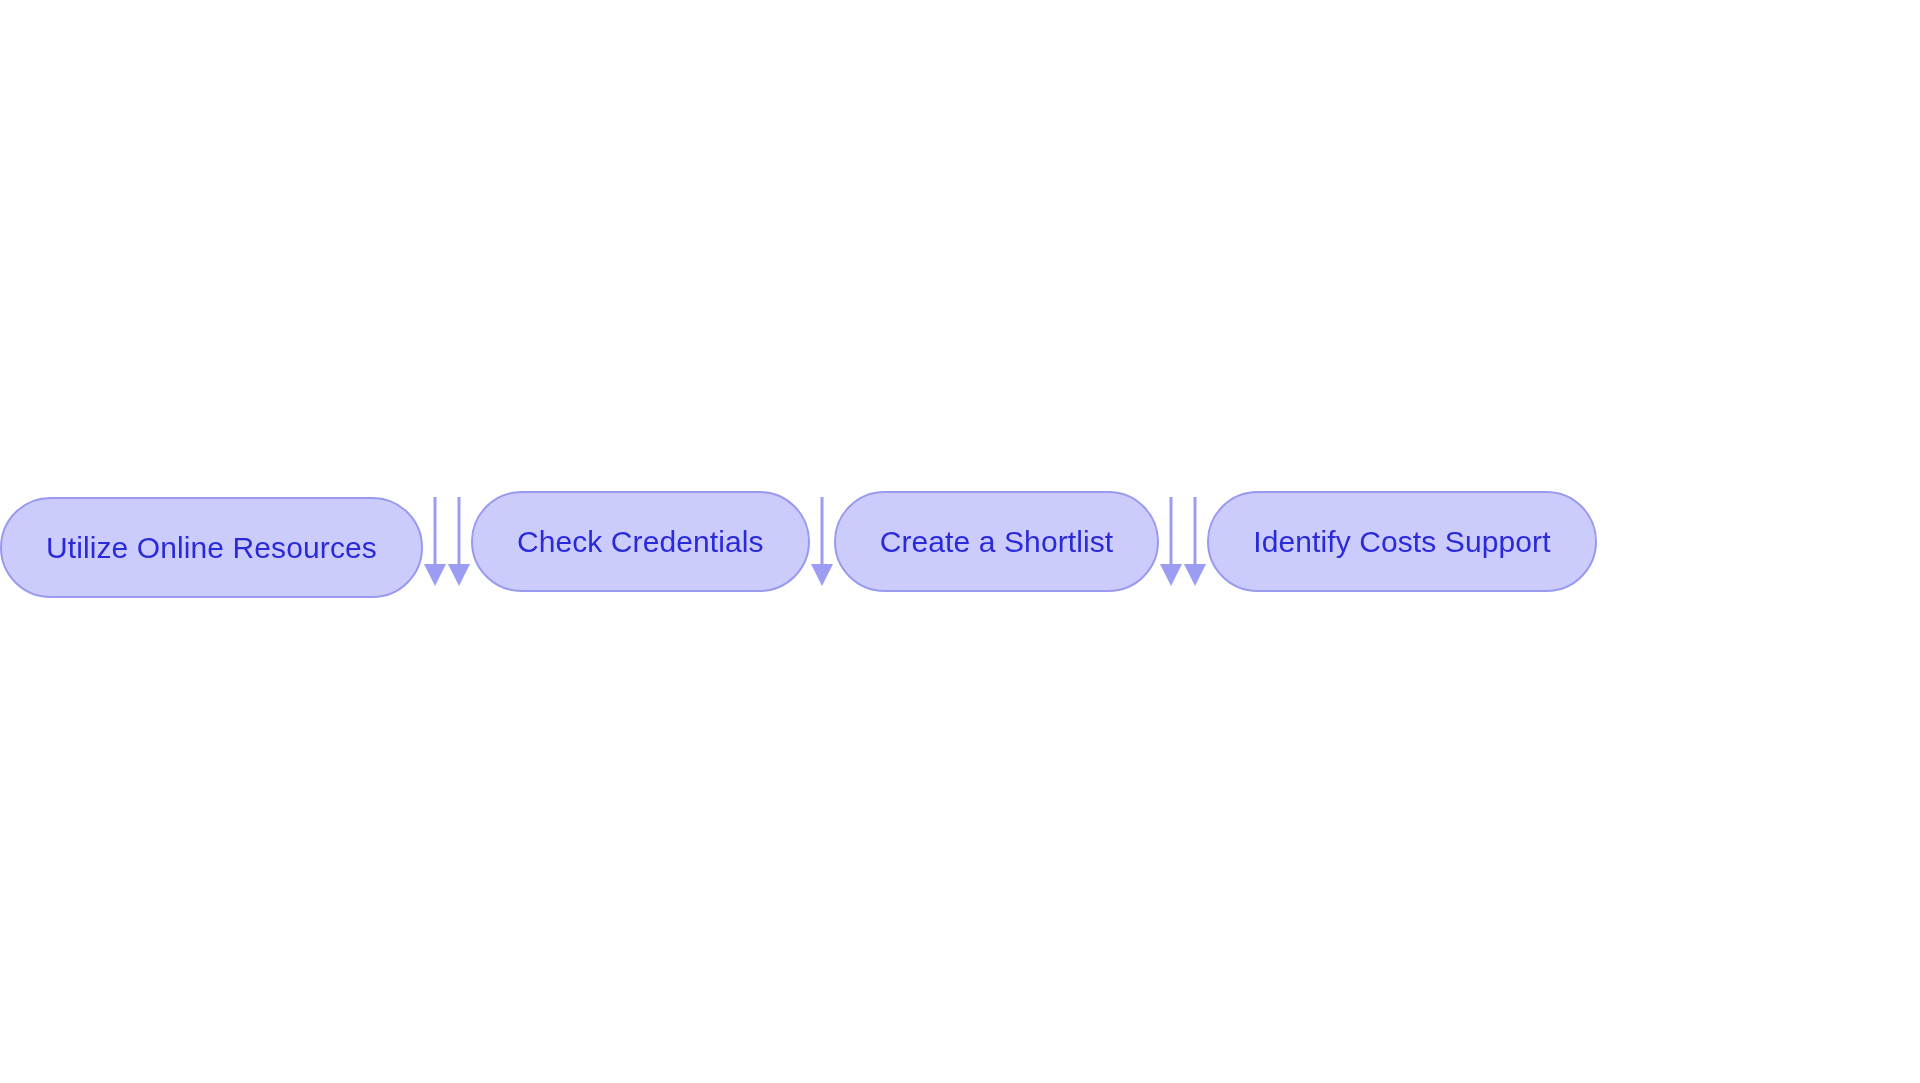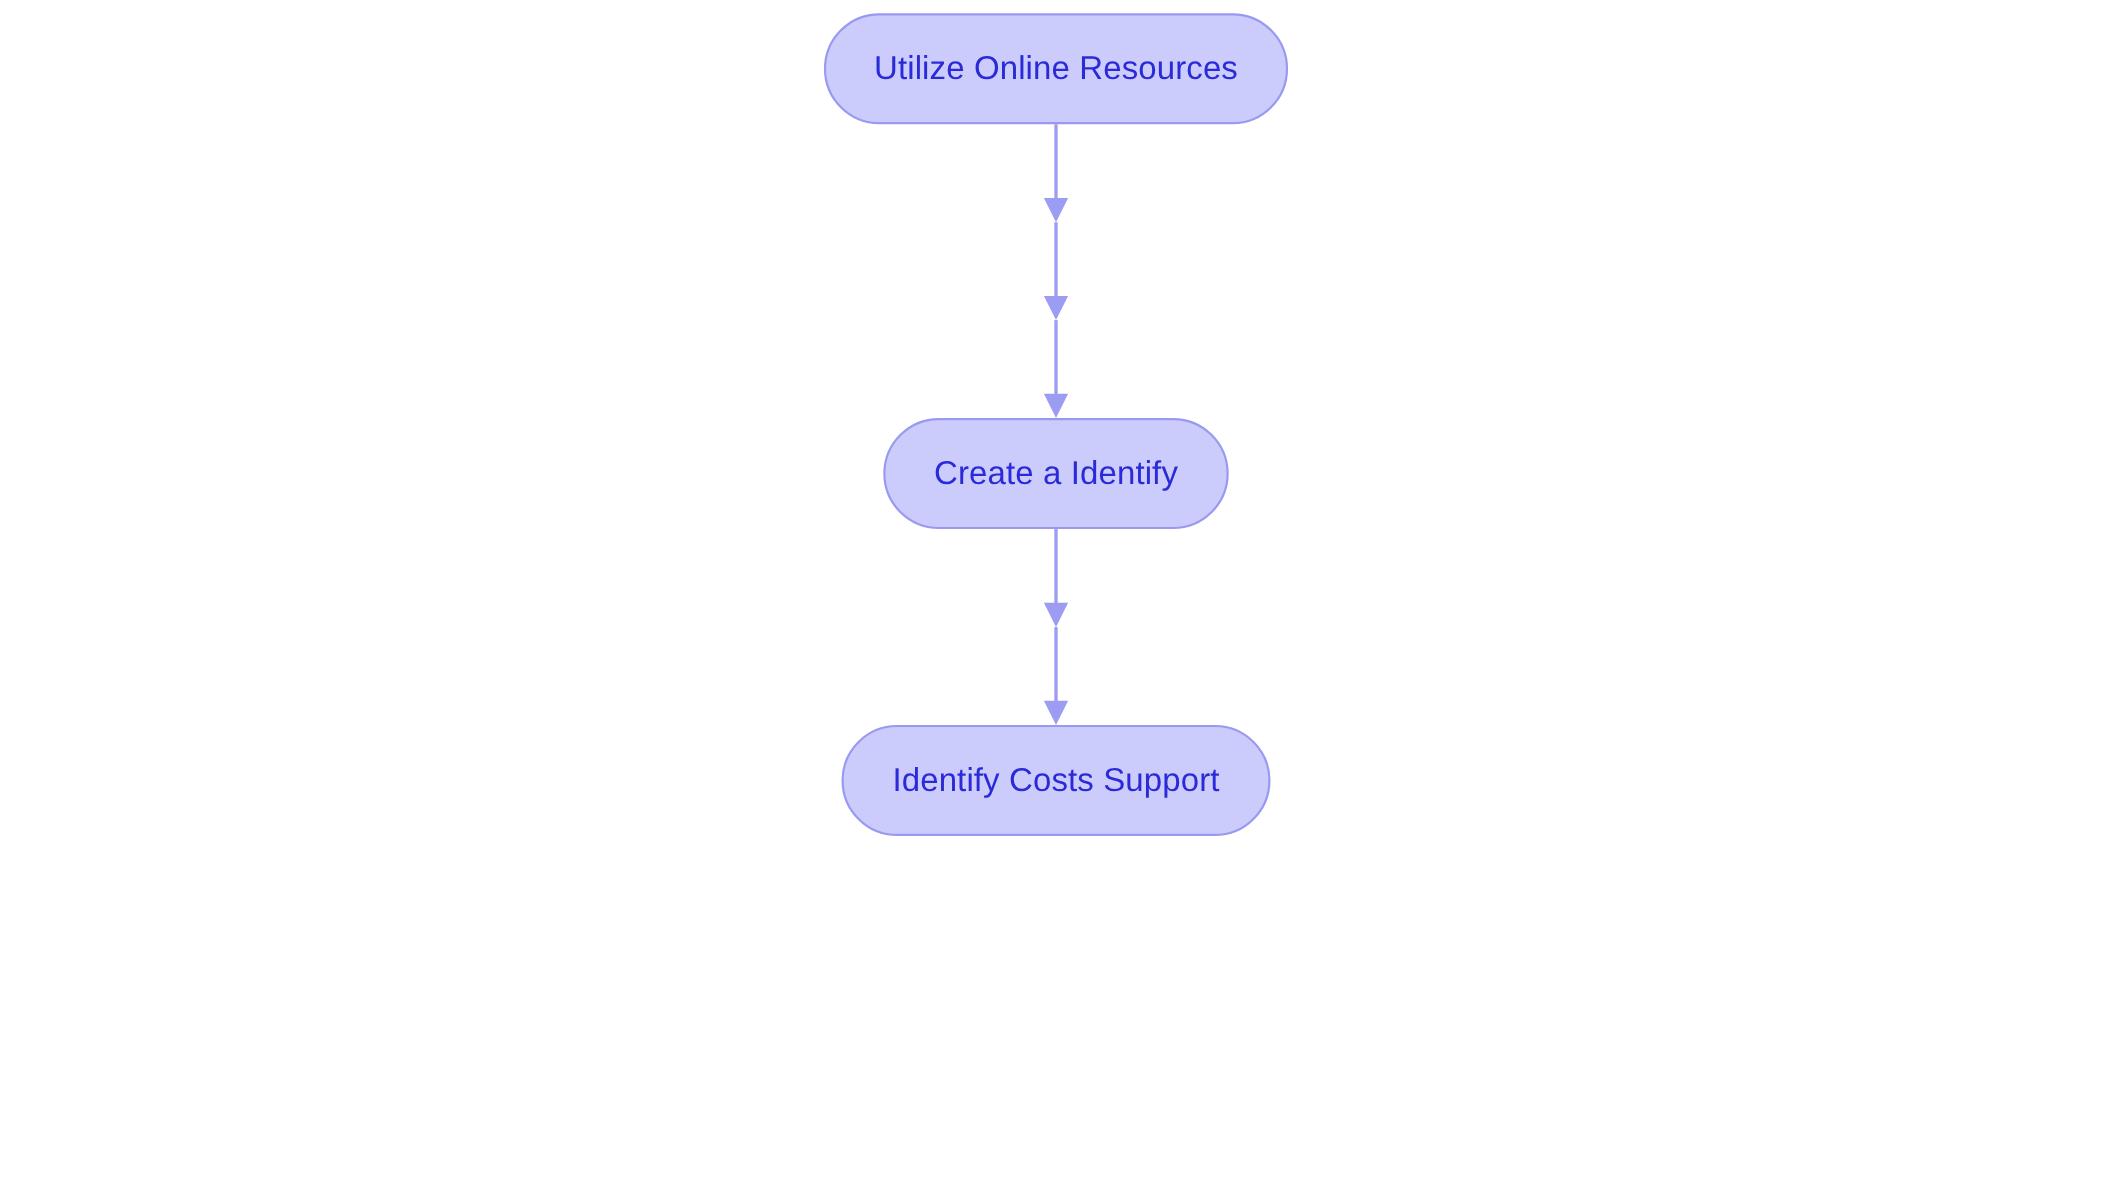--- a/index.html
+++ b/index.html
@@ -11,21 +11,21 @@
     font-family: "Liberation Sans", sans-serif;
     overflow: hidden;
   }
 
   #flowchart-canvas {
     position: relative;
     width: 1920px;
     height: 1083px;
     background: #ffffff;
     display: flex;
-    flex-direction: column;
+    flex-direction: row;
     align-items: center;
   }
 
   .flow-node {
     display: flex;
     align-items: center;
     justify-content: center;
     height: 101px;
     background: #ccccfc;
     border: 2px solid #9999f0;
@@ -89,28 +89,31 @@
     <span class="connector-stem"></span>
     <span class="connector-arrowhead"></span>
   </div>
 
 
   <div class="flow-connector">
     <span class="connector-stem"></span>
     <span class="connector-arrowhead"></span>
   </div>
 
+  <div class="flow-node" id="flow-node-2">
+    <span class="flow-node-label">Check Credentials</span>
+  </div>
 
   <div class="flow-connector">
     <span class="connector-stem"></span>
     <span class="connector-arrowhead"></span>
   </div>
 
   <div class="flow-node" id="flow-node-3">
-    <span class="flow-node-label">Create a Identify</span>
+    <span class="flow-node-label">Create a Shortlist</span>
   </div>
 
   <div class="flow-connector">
     <span class="connector-stem"></span>
     <span class="connector-arrowhead"></span>
   </div>
 
 
   <div class="flow-connector">
     <span class="connector-stem"></span>

